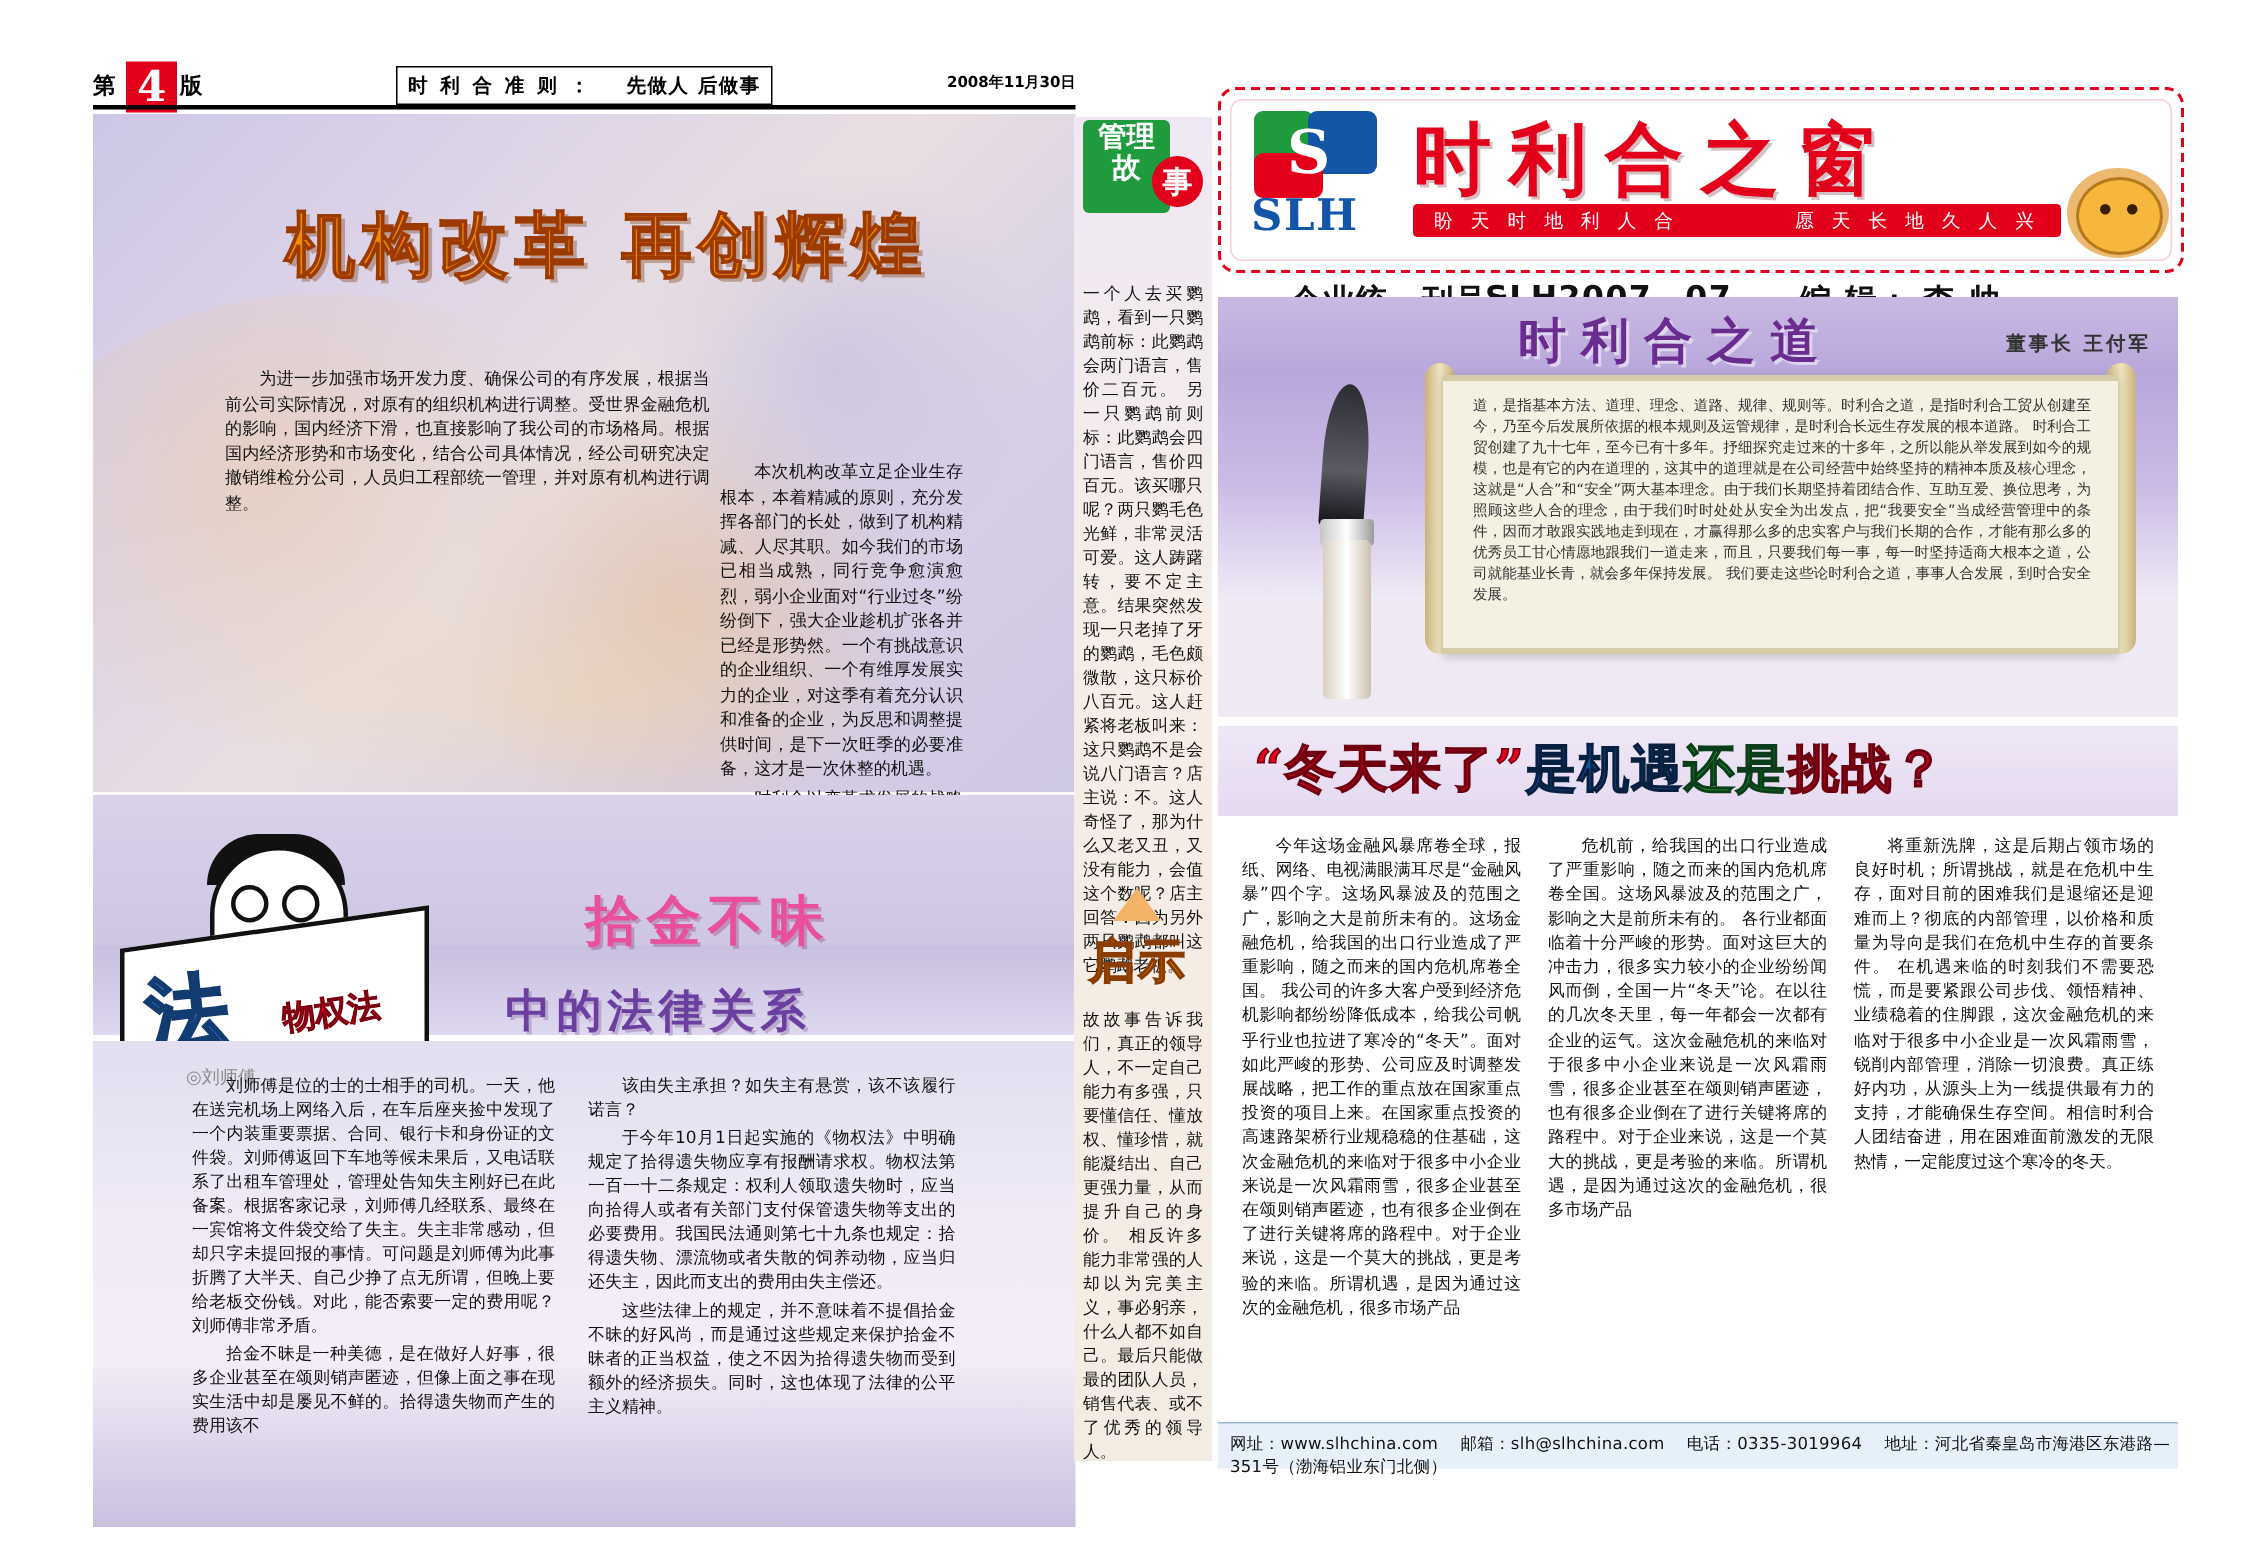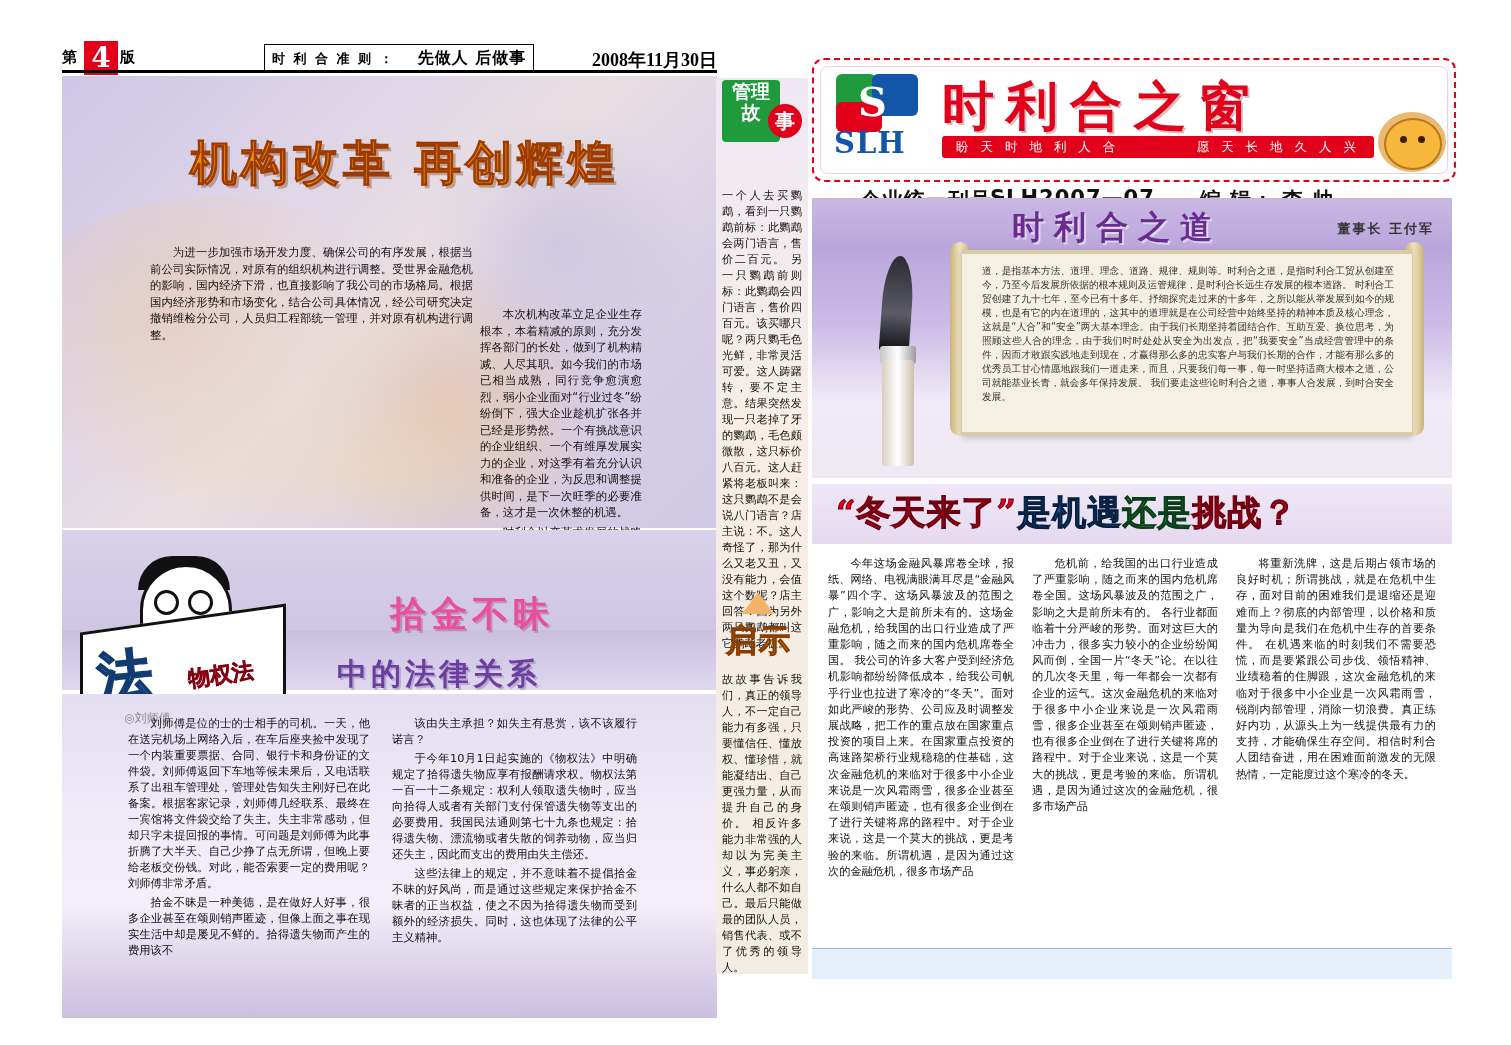--- a/index.html
+++ b/index.html
@@ -15,22 +15,22 @@
   
   .left-page{position:absolute;left:62px;top:44px;width:655px;height:930px;}
 
   .masthead{position:absolute;left:0;top:0;width:655px;height:36px;}
   .pg-label{position:absolute;left:0;top:4px;font-size:15px;color:#000;font-weight:bold;}
   .pg-num{position:absolute;left:22px;top:-3px;width:34px;height:34px;background:#e2001a;color:#fff;
           font-size:28px;font-weight:bold;text-align:center;line-height:34px;font-family:"DejaVu Serif",serif;}
   .pg-ban{position:absolute;left:58px;top:4px;font-size:15px;font-weight:bold;}
   .slogan-box{position:absolute;left:202px;top:0px;border:1px solid #000;padding:3px 7px;font-size:13px;font-weight:bold;letter-spacing:2px;}
   .slogan-sep{display:inline-block;width:10px;}
-  .slogan-rest{font-size:16px;font-weight:bold;letter-spacing:1px;}
-  .issue-date{position:absolute;right:0;top:4px;font-size:18px;font-weight:bold;font-family:Liberation Serif, serif;}
+  .slogan-rest{font-size:13px;font-weight:bold;letter-spacing:1px;}
+  .issue-date{position:absolute;right:0;top:4px;font-size:10px;font-weight:bold;}
   .rule{position:absolute;left:0;top:26px;width:655px;height:3px;background:#000;}
 
   .top-art{position:absolute;left:0;top:32px;width:655px;height:452px;
     background:linear-gradient(135deg,#cdc7e6 0%,#dcd3e8 25%,#e9dfe2 50%,#d7cfe6 75%,#cfc8e4 100%);
     overflow:hidden;}
   .swirl{position:absolute;border-radius:50%;opacity:.45;}
   .s1{left:-60px;top:120px;width:430px;height:300px;background:radial-gradient(circle at 40% 40%,#f0c99a 0%,rgba(240,201,154,0) 62%);}
   .s2{left:180px;top:180px;width:420px;height:300px;background:radial-gradient(circle at 50% 50%,#e9b77f 0%,rgba(233,183,127,0) 60%);}
   .s3{left:330px;top:40px;width:330px;height:260px;background:radial-gradient(circle at 50% 50%,#b9b3dd 0%,rgba(185,179,221,0) 65%);}
   .s4{left:60px;top:300px;width:500px;height:180px;background:radial-gradient(ellipse at 50% 50%,#f3d9b0 0%,rgba(243,217,176,0) 65%);}
@@ -311,16 +311,22 @@
     <div class="rcol rc2">
       <span class="indent">危机前，给我国的出口行业造成了严重影响，随之而来的国内危机席卷全国。这场风暴波及的范围之广，影响之大是前所未有的。
 各行业都面临着十分严峻的形势。面对这巨大的冲击力，很多实力较小的企业纷纷闻风而倒，全国一片“冬天”论。在以往的几次冬天里，每一年都会一次都有企业的运气。这次金融危机的来临对于很多中小企业来说是一次风霜雨雪，很多企业甚至在颂则销声匿迹，也有很多企业倒在了进行关键将席的路程中。对于企业来说，这是一个莫大的挑战，更是考验的来临。所谓机遇，是因为通过这次的金融危机，很多市场产品</span>
     </div>
     <div class="rcol rc3">
       <span class="indent">将重新洗牌，这是后期占领市场的良好时机；所谓挑战，就是在危机中生存，面对目前的困难我们是退缩还是迎难而上？彻底的内部管理，以价格和质量为导向是我们在危机中生存的首要条件。
 在机遇来临的时刻我们不需要恐慌，而是要紧跟公司步伐、领悟精神、业绩稳着的住脚跟，这次金融危机的来临对于很多中小企业是一次风霜雨雪，锐削内部管理，消除一切浪费。真正练好内功，从源头上为一线提供最有力的支持，才能确保生存空间。相信时利合人团结奋进，用在困难面前激发的无限热情，一定能度过这个寒冷的冬天。</span>
     </div>
 
     <div class="footer"></div>
+    <div class="footer-txt">
+      <span>网址：</span><a href="#" style="color:#111;text-decoration:none;">www.slhchina.com</a>&nbsp;&nbsp;&nbsp;
+      <span>邮箱：</span><a href="#" style="color:#111;text-decoration:none;">slh@slhchina.com</a>&nbsp;&nbsp;&nbsp;
+      <span>电话：</span><span>0335-3019964</span>&nbsp;&nbsp;&nbsp;
+      <span>地址：</span><span>河北省秦皇岛市海港区东港路—351号（渤海铝业东门北侧）</span>
+    </div>
   </div>
 
   <div class="page-bottom-line"></div>
 </div>
 
 </body></html>

